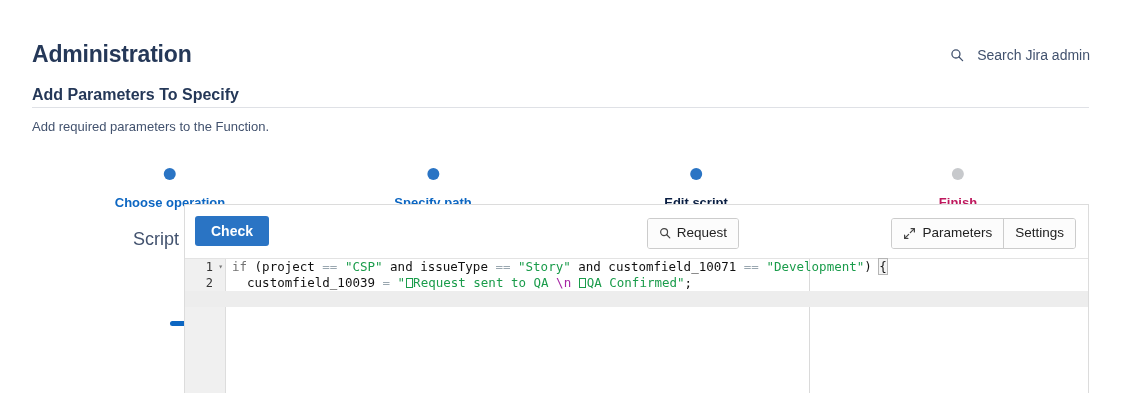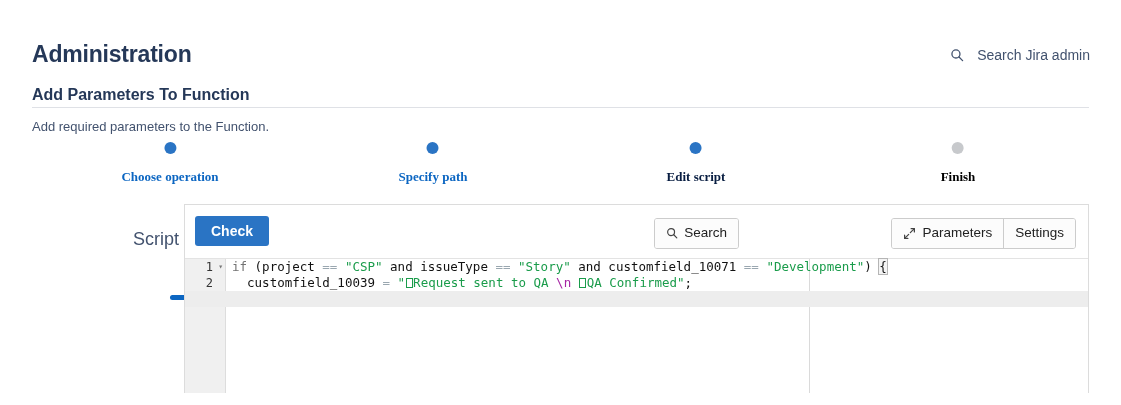--- a/index.html
+++ b/index.html
@@ -68,24 +68,23 @@
     top: 119px;
     font-size: 13px;
     color: #42526e;
     margin: 0;
   }
 
   
   .stepper {
     position: absolute;
     left: 0;
-    top: 136px;
+    top: 162px;
     width: 1121px;
     height: 52px;
-    font-family: Liberation Serif, serif;
   }
   .step-track {
     position: absolute;
     left: 170px;
     top: 159px;
     width: 788px;
     height: 5px;
     background: #ebecf0;
     border-radius: 3px;
   }
@@ -117,21 +116,21 @@
   }
   .step.inactive .step-dot { background: #c7c9cc; }
   .step-label {
     margin-top: 15px;
     font-size: 13px;
     font-weight: bold;
     color: #0c66c2;
     white-space: nowrap;
   }
   .step.current .step-label { color: #091e42; }
-  .step.inactive .step-label { color: #000000; }
+  .step.inactive .step-label { color: #be185d; }
 
   
   .script-label {
     position: absolute;
     left: 133px;
     top: 229px;
     font-size: 18px;
     color: #42526e;
   }
 
@@ -304,21 +303,21 @@
   <div class="search-admin">
     <span>
       <svg width="14" height="14" viewBox="0 0 16 16" fill="none" stroke="#42526e" stroke-width="1.5">
         <circle cx="6.8" cy="6.8" r="4.6"></circle>
         <line x1="10.3" y1="10.3" x2="14.4" y2="14.4" stroke-linecap="round"></line>
       </svg>
     </span>
     <span>Search Jira admin</span>
   </div>
 
-  <h2 class="section-title">Add Parameters To Function</h2>
+  <h2 class="section-title">Add Parameters To Specify</h2>
   <div class="divider"></div>
   <p class="section-desc">Add required parameters to the Function.</p>
 
   <div class="stepper">
     <div class="step-track">
       <div class="step-track-fill"></div>
     </div>
 
     <div class="step" style="left:170px;">
       <div class="step-dot"></div>
@@ -349,21 +348,21 @@
       <button class="check-btn">Check</button>
 
       <div class="btn-group group-search">
         <button class="tb-btn">
           <span>
             <svg width="12" height="12" viewBox="0 0 16 16" fill="none" stroke="#444" stroke-width="1.6">
               <circle cx="6.8" cy="6.8" r="4.6"></circle>
               <line x1="10.3" y1="10.3" x2="14.4" y2="14.4" stroke-linecap="round"></line>
             </svg>
           </span>
-          <span>Search</span>
+          <span>Request</span>
         </button>
       </div>
 
       <div class="btn-group group-view">
         <button class="tb-btn">
           <span>
             <svg width="13" height="13" viewBox="0 0 16 16" fill="none" stroke="#444" stroke-width="1.5" stroke-linecap="round" stroke-linejoin="round">
               <line x1="2" y1="14" x2="7" y2="9"></line>
               <polyline points="2,10 2,14 6,14"></polyline>
               <line x1="14" y1="2" x2="9" y2="7"></line>

